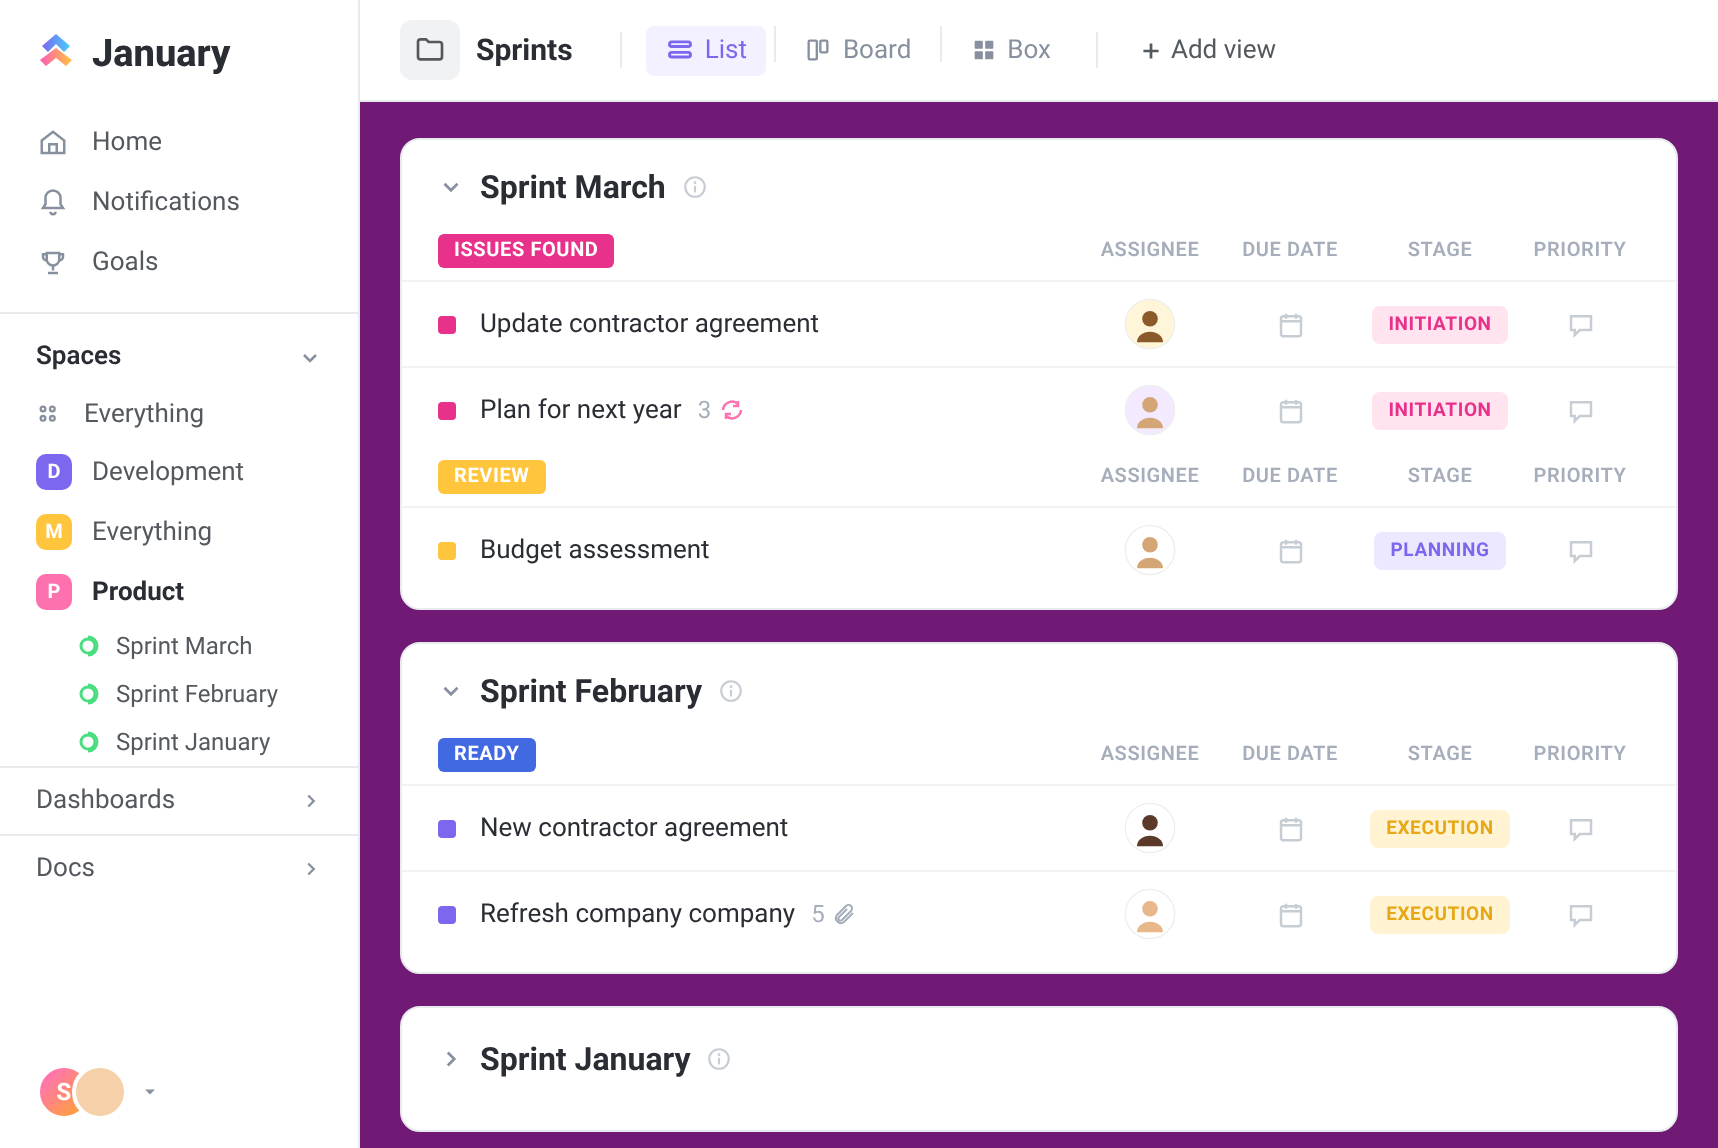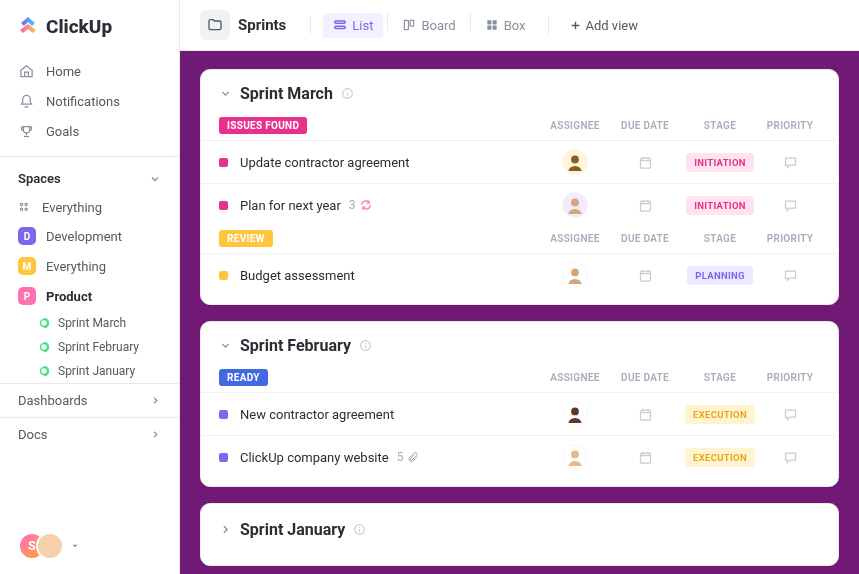--- a/index.html
+++ b/index.html
@@ -96,21 +96,21 @@
             <linearGradient id="g1" x1="0" x2="1">
               <stop offset="0" stop-color="#ff5ab9"></stop>
               <stop offset="1" stop-color="#ffc53d"></stop>
             </linearGradient>
             <linearGradient id="g2" x1="0" x2="1">
               <stop offset="0" stop-color="#7b68ee"></stop>
               <stop offset="1" stop-color="#49ccf9"></stop>
             </linearGradient>
           </defs>
         </svg>
-      <span class="logo-text">ClickUp</span>
+      <span class="logo-text">January</span>
     </div>
 
     <div class="nav-section">
       <div class="nav-item">
         <span class="icon-slot">
             <svg width="15" height="15" viewBox="0 0 24 24" fill="none" stroke="currentColor" stroke-width="2">
               <path d="M3 10 L12 3 L21 10 V20 H3 Z"></path>
               <path d="M9 20 V13 H15 V20"></path>
             </svg>
           </span>
@@ -435,21 +435,21 @@
               </div>
               <div class="cell priority">
                 <svg width="15" height="15" viewBox="0 0 24 24" fill="none" stroke="currentColor" stroke-width="2">
                   <path d="M4 5 h16 v11 h-9 l-4 4 v-4 h-3 z"></path>
                 </svg>
               </div>
             </div>
           </div>
           <div class="task-row">
             <span class="task-dot" style="background:#7b68ee"></span>
-            <span class="task-name">ClickUp company website</span>
+            <span class="task-name">Refresh company company</span>
             <span class="task-meta">5 <svg width="12" height="12" viewBox="0 0 24 24" fill="none" stroke="currentColor" stroke-width="2">
                 <path d="M21 11 L12 20 a5 5 0 0 1 -7-7 L14 4 a3.5 3.5 0 0 1 5 5 L10 18 a2 2 0 0 1 -3-3 l8-8"></path>
               </svg></span>
             <div class="task-right">
               <div class="cell assignee">
                 <svg class="avatar-sm" viewBox="0 0 40 40">
                   <circle cx="20" cy="20" r="19" fill="#fff" stroke="#eee"></circle>
                   <circle cx="20" cy="16" r="6" fill="#e8b88a"></circle>
                   <path d="M10 34 a10 8 0 0 1 20 0 z" fill="#e8b88a"></path>
                 </svg>

